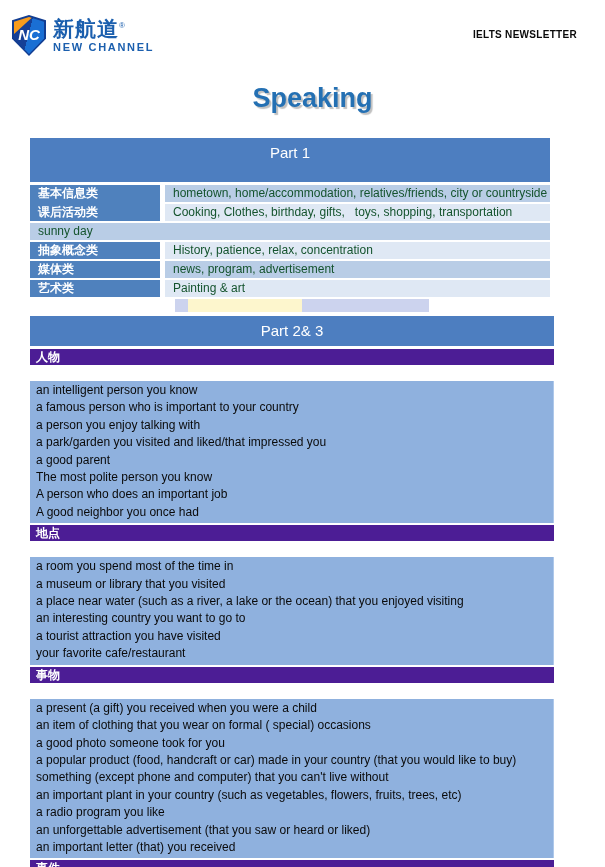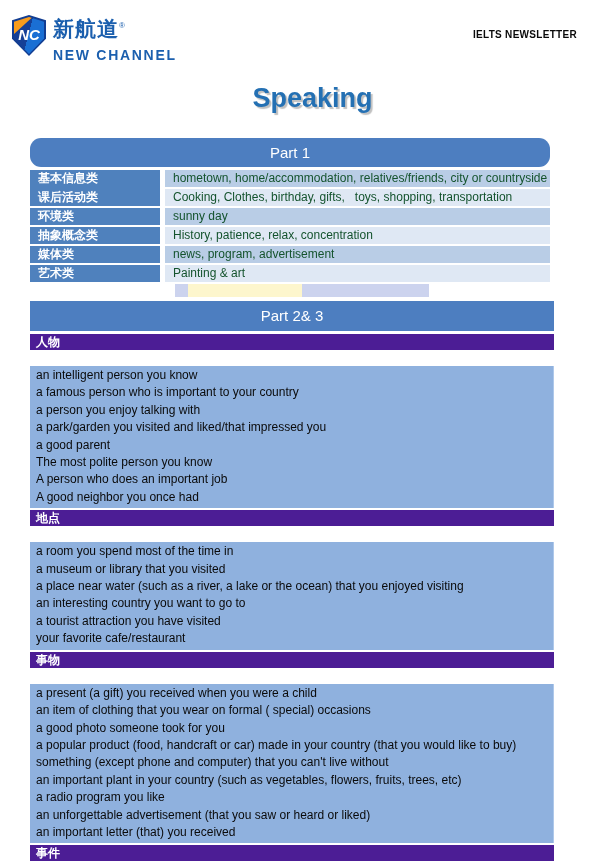--- a/index.html
+++ b/index.html
@@ -31,36 +31,36 @@
     content: ""; position: absolute; left: 0; top: 0; width: 62%; height: 46%;
     background: #f89c1c; clip-path: polygon(0 0, 100% 0, 0 100%);
   }
   .nc-monogram {
     position: absolute; left: 0; right: 0; top: 50%; transform: translateY(-58%);
     text-align: center; color: #fff; font-weight: bold; font-style: italic;
     font-size: 15px; z-index: 2;
   }
   .brand-cn { font-size: 21px; font-weight: bold; color: #1b5fae; line-height: 22px; letter-spacing: 1px; }
   .brand-cn sup { font-size: 8px; vertical-align: super; font-weight: normal; }
-  .brand-en { font-size: 14px; font-weight: bold; letter-spacing: 1.7px; color: #1b5fae; margin-top: 7px; }
+  .brand-en { font-size: 11px; font-weight: bold; letter-spacing: 1.7px; color: #1b5fae; margin-top: 1px; }
   .newsletter { font-size: 10px; font-weight: bold; color: #0a0a0a; margin-top: 14px; letter-spacing: 0.3px; }
 
   
   .doc-title {
     text-align: center; margin-top: 24px;
     color: #2470b3; font-size: 27px; font-weight: bold; line-height: 28px;
     text-shadow: 2px 2px 1px #c0c0c0;
     padding-left: 20px;
   }
 
   
   .part1 { margin: 26px 0 0 30px; width: 520px; }
   .p1-header {
     background: #4d7ec0; color: #fff; text-align: center;
-    height: 29px; line-height: 29px; font-size: 15px; margin-bottom: 3px; border-radius: 11px;
+    height: 44px; line-height: 29px; font-size: 15px; margin-bottom: 3px;
   }
   .p1-row { display: flex; margin-bottom: 2px; }
   .p1-label {
     flex: 0 0 130px; background: #4f81bd; color: #fff; font-weight: bold;
     font-size: 12px; line-height: 17px; height: 17px; padding-left: 8px;
     margin-right: 5px; position: relative;
   }
   .p1-row.merged-below .p1-label::after {
     content: ""; position: absolute; left: 0; right: 0; bottom: -2px; height: 2px;
     background: #4f81bd;
@@ -121,21 +121,20 @@
 
     <div class="p1-row merged-below">
       <div class="p1-label">基本信息类</div>
       <div class="p1-value band-a">hometown, home/accommodation, relatives/friends, city or countryside</div>
     </div>
     <div class="p1-row">
       <div class="p1-label">课后活动类</div>
       <div class="p1-value band-b">Cooking, Clothes, birthday, gifts, &nbsp; toys, shopping, transportation</div>
     </div>
     <div class="p1-row">
-      <div class="p1-label">环境类</div>
       <div class="p1-value band-a">sunny day</div>
     </div>
     <div class="p1-row">
       <div class="p1-label">抽象概念类</div>
       <div class="p1-value band-b">History, patience, relax, concentration</div>
     </div>
     <div class="p1-row">
       <div class="p1-label">媒体类</div>
       <div class="p1-value band-a">news, program, advertisement</div>
     </div>

